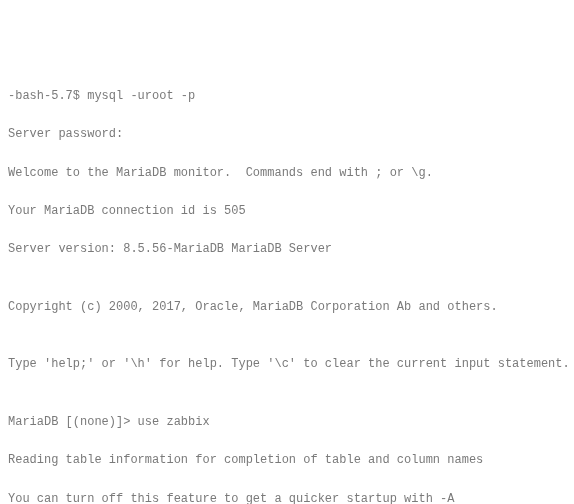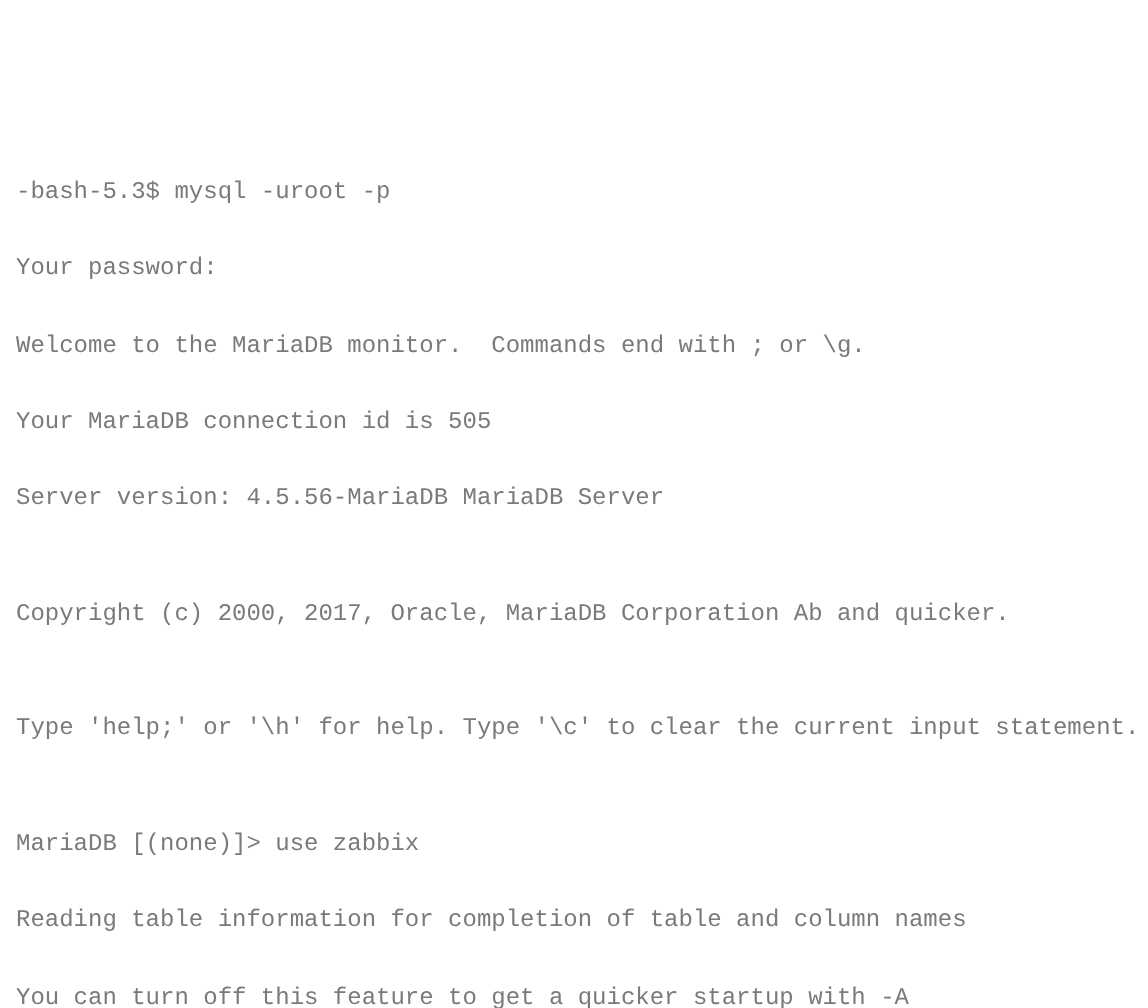--- a/index.html
+++ b/index.html
@@ -22,27 +22,27 @@
     .line {
       display: block;
       white-space: pre;
     }
   </style>
 </head>
 <body>
 
 
 
-<span class="line">-bash-5.3$ mysql -uroot -p</span>
-<span class="line">Your password:</span>
+<span class="line">-bash-5.7$ mysql -uroot -p</span>
+<span class="line">Server password:</span>
 <span class="line">Welcome to the MariaDB monitor.  Commands end with ; or \g.</span>
 <span class="line">Your MariaDB connection id is 505</span>
-<span class="line">Server version: 4.5.56-MariaDB MariaDB Server</span>
+<span class="line">Server version: 8.5.56-MariaDB MariaDB Server</span>
 <span class="line"></span>
-<span class="line">Copyright (c) 2000, 2017, Oracle, MariaDB Corporation Ab and quicker.</span>
+<span class="line">Copyright (c) 2000, 2017, Oracle, MariaDB Corporation Ab and others.</span>
 <span class="line"></span>
 <span class="line">Type 'help;' or '\h' for help. Type '\c' to clear the current input statement.</span>
 <span class="line"></span>
 <span class="line">MariaDB [(none)]&gt; use zabbix</span>
 <span class="line">Reading table information for completion of table and column names</span>
 <span class="line">You can turn off this feature to get a quicker startup with -A</span>
 <span class="line"></span>
 
 
 

